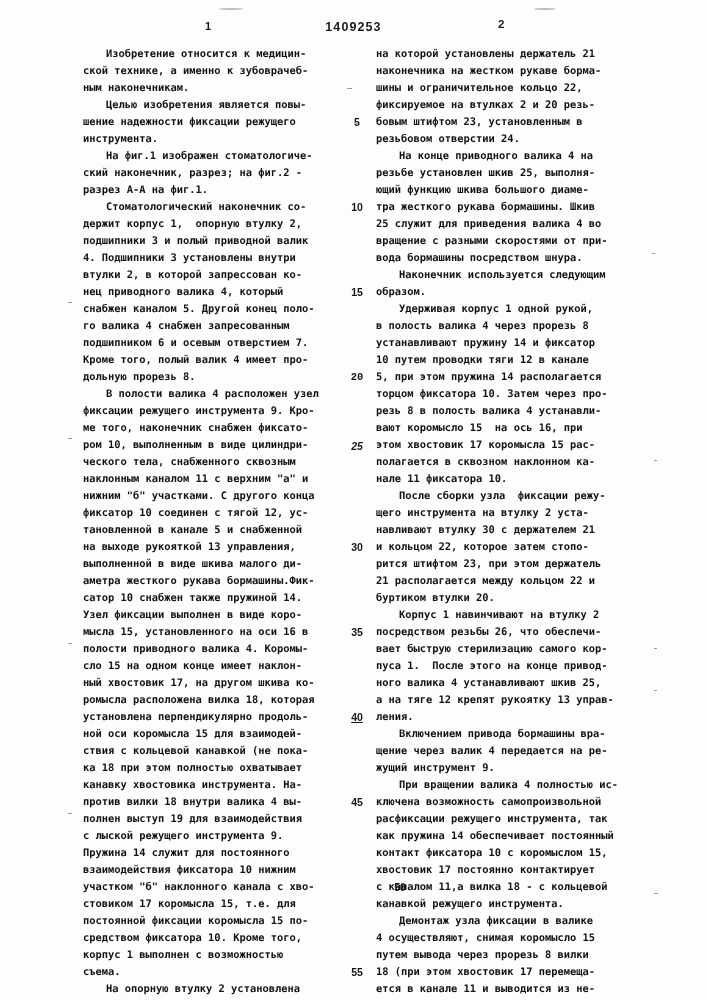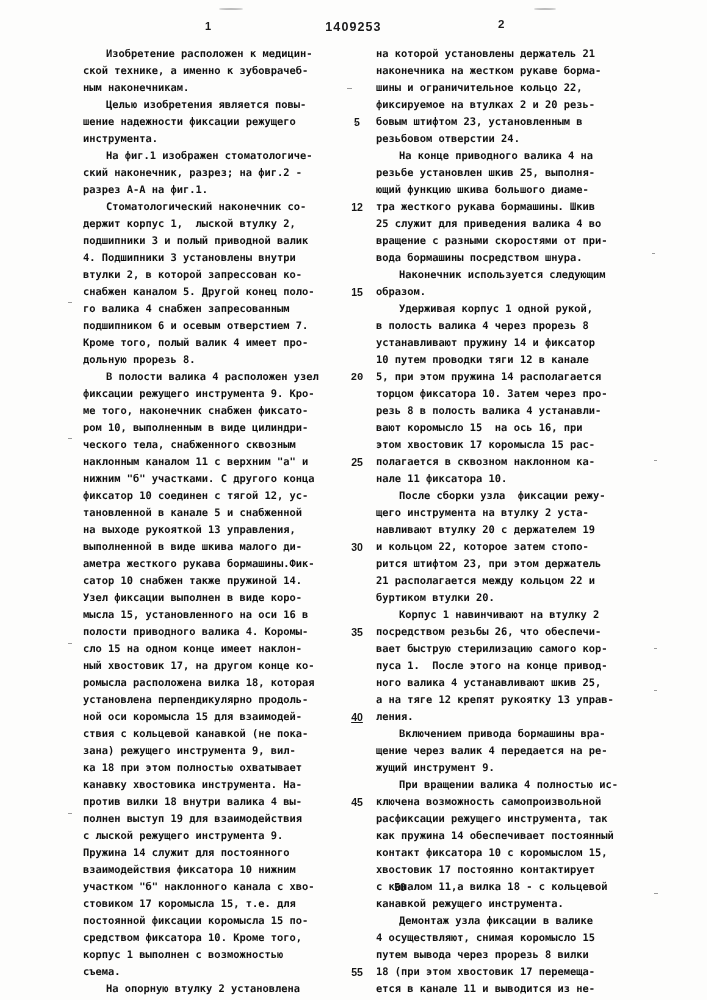--- a/index.html
+++ b/index.html
@@ -124,34 +124,35 @@
 <div class="page">
 
   <div class="page-header">
     <span class="col-num-left">1</span>
     <span class="patent-number">1409253</span>
     <span class="col-num-right">2</span>
   </div>
 
   <div class="body-area">
     <div class="column left" id="col-left">
-        <div class="tline indent">Изобретение расположен к медицин-</div>
+        <div class="tline indent">Изобретение относится к медицин-</div>
         <div class="tline">ской технике, а именно к зубоврачеб-</div>
         <div class="tline">ным наконечникам.</div>
         <div class="tline indent">Целью изобретения является повы-</div>
         <div class="tline">шение надежности фиксации режущего</div>
         <div class="tline">инструмента.</div>
         <div class="tline indent">На фиг.1 изображен стоматологиче-</div>
         <div class="tline">ский наконечник, разрез; на фиг.2 -</div>
         <div class="tline">разрез А-А на фиг.1.</div>
         <div class="tline indent">Стоматологический наконечник со-</div>
-        <div class="tline">держит корпус 1,  лыской втулку 2,</div>
+        <div class="tline">держит корпус 1,  опорную втулку 2,</div>
         <div class="tline">подшипники 3 и полый приводной валик</div>
         <div class="tline">4. Подшипники 3 установлены внутри</div>
         <div class="tline">втулки 2, в которой запрессован ко-</div>
+        <div class="tline">нец приводного валика 4, который</div>
         <div class="tline">снабжен каналом 5. Другой конец поло-</div>
         <div class="tline">го валика 4 снабжен запресованным</div>
         <div class="tline">подшипником 6 и осевым отверстием 7.</div>
         <div class="tline">Кроме того, полый валик 4 имеет про-</div>
         <div class="tline">дольную прорезь 8.</div>
         <div class="tline indent">В полости валика 4 расположен узел</div>
         <div class="tline">фиксации режущего инструмента 9. Кро-</div>
         <div class="tline">ме того, наконечник снабжен фиксато-</div>
         <div class="tline">ром 10, выполненным в виде цилиндри-</div>
         <div class="tline">ческого тела, снабженного сквозным</div>
@@ -160,26 +161,25 @@
         <div class="tline">фиксатор 10 соединен с тягой 12, ус-</div>
         <div class="tline">тановленной в канале 5 и снабженной</div>
         <div class="tline">на выходе рукояткой 13 управления,</div>
         <div class="tline">выполненной в виде шкива малого ди-</div>
         <div class="tline">аметра жесткого рукава бормашины.Фик-</div>
         <div class="tline">сатор 10 снабжен также пружиной 14.</div>
         <div class="tline">Узел фиксации выполнен в виде коро-</div>
         <div class="tline">мысла 15, установленного на оси 16 в</div>
         <div class="tline">полости приводного валика 4. Коромы-</div>
         <div class="tline">сло 15 на одном конце имеет наклон-</div>
-        <div class="tline">ный хвостовик 17, на другом конце ко-</div>
+        <div class="tline">ный хвостовик 17, на другом шкива ко-</div>
         <div class="tline">ромысла расположена вилка 18, которая</div>
         <div class="tline">установлена перпендикулярно продоль-</div>
         <div class="tline">ной оси коромысла 15 для взаимодей-</div>
         <div class="tline">ствия с кольцевой канавкой (не пока-</div>
-        <div class="tline">зана) режущего инструмента 9, вил-</div>
         <div class="tline">ка 18 при этом полностью охватывает</div>
         <div class="tline">канавку хвостовика инструмента. На-</div>
         <div class="tline">против вилки 18 внутри валика 4 вы-</div>
         <div class="tline">полнен выступ 19 для взаимодействия</div>
         <div class="tline">с лыской режущего инструмента 9.</div>
         <div class="tline">Пружина 14 служит для постоянного</div>
         <div class="tline">взаимодействия фиксатора 10 нижним</div>
         <div class="tline">участком "б" наклонного канала с хво-</div>
         <div class="tline">стовиком 17 коромысла 15, т.е. для</div>
         <div class="tline">постоянной фиксации коромысла 15 по-</div>
@@ -210,21 +210,21 @@
         <div class="tline">10 путем проводки тяги 12 в канале</div>
         <div class="tline">5, при этом пружина 14 располагается</div>
         <div class="tline">торцом фиксатора 10. Затем через про-</div>
         <div class="tline">резь 8 в полость валика 4 устанавли-</div>
         <div class="tline">вают коромысло 15  на ось 16, при</div>
         <div class="tline">этом хвостовик 17 коромысла 15 рас-</div>
         <div class="tline">полагается в сквозном наклонном ка-</div>
         <div class="tline">нале 11 фиксатора 10.</div>
         <div class="tline indent">После сборки узла  фиксации режу-</div>
         <div class="tline">щего инструмента на втулку 2 уста-</div>
-        <div class="tline">навливают втулку 20 с держателем 19</div>
+        <div class="tline">навливают втулку 30 с держателем 21</div>
         <div class="tline">и кольцом 22, которое затем стопо-</div>
         <div class="tline">рится штифтом 23, при этом держатель</div>
         <div class="tline">21 располагается между кольцом 22 и</div>
         <div class="tline">буртиком втулки 20.</div>
         <div class="tline indent">Корпус 1 навинчивают на втулку 2</div>
         <div class="tline">посредством резьбы 26, что обеспечи-</div>
         <div class="tline">вает быструю стерилизацию самого кор-</div>
         <div class="tline">пуса 1.  После этого на конце привод-</div>
         <div class="tline">ного валика 4 устанавливают шкив 25,</div>
         <div class="tline">а на тяге 12 крепят рукоятку 13 управ-</div>
@@ -243,24 +243,24 @@
         <div class="tline indent">Демонтаж узла фиксации в валике</div>
         <div class="tline">4 осуществляют, снимая коромысло 15</div>
         <div class="tline">путем вывода через прорезь 8 вилки</div>
         <div class="tline">18 (при этом хвостовик 17 перемеща-</div>
         <div class="tline">ется в канале 11 и выводится из не-</div>
       </div>
   </div>
 
   <div class="gutter" id="gutter">
       <div class="lnum" style="top: 68px;">5</div>
-      <div class="lnum" style="top: 153px;">12</div>
+      <div class="lnum" style="top: 153px;">10</div>
       <div class="lnum" style="top: 238px;">15</div>
       <div class="lnum" style="top: 323px; font-family: Liberation Mono, monospace;">20</div>
-      <div class="lnum" style="top: 408px;">25</div>
+      <div class="lnum" style="top: 392px; font-style: italic;">25</div>
       <div class="lnum" style="top: 493px; text-align: center;">30</div>
       <div class="lnum" style="top: 578px;">35</div>
       <div class="lnum" style="top: 663px; text-decoration: underline;">40</div>
       <div class="lnum" style="top: 748px;">45</div>
       <div class="lnum" style="top: 833px; margin-left: 43px;">50</div>
       <div class="lnum" style="top: 918px;">55</div>
     </div>
 
   <div class="edge-mark" style="left:347px; top:88px;  width:5px; height:1px;"></div>
   <div class="edge-mark" style="left:355px; top:122px; width:2px; height:2px;"></div>

